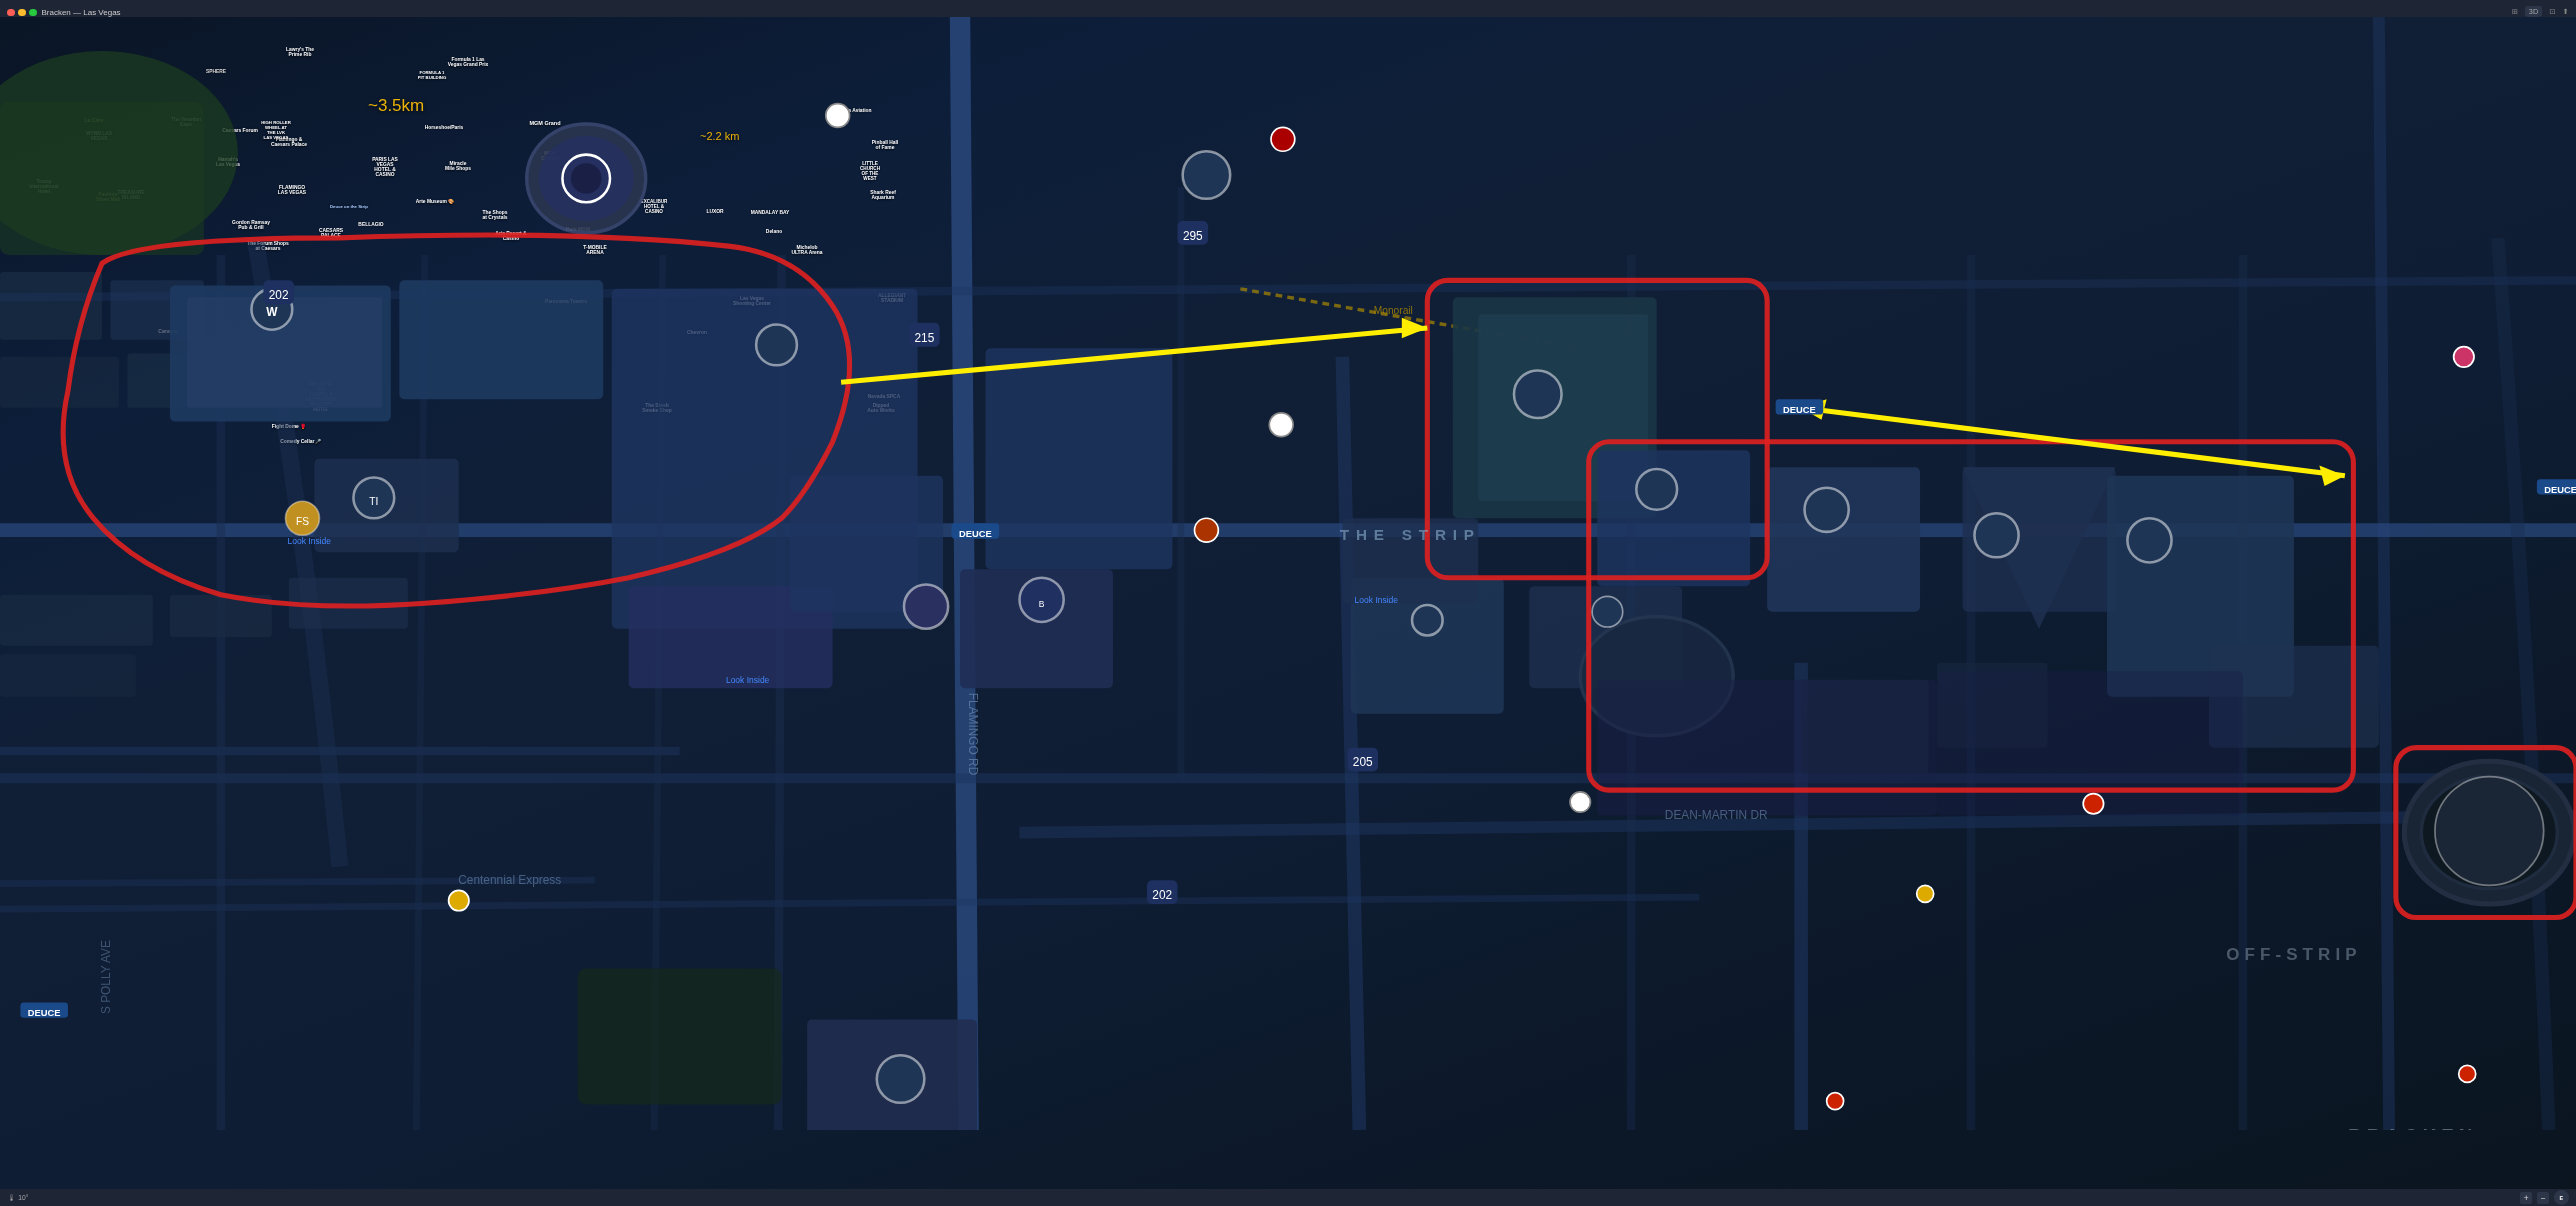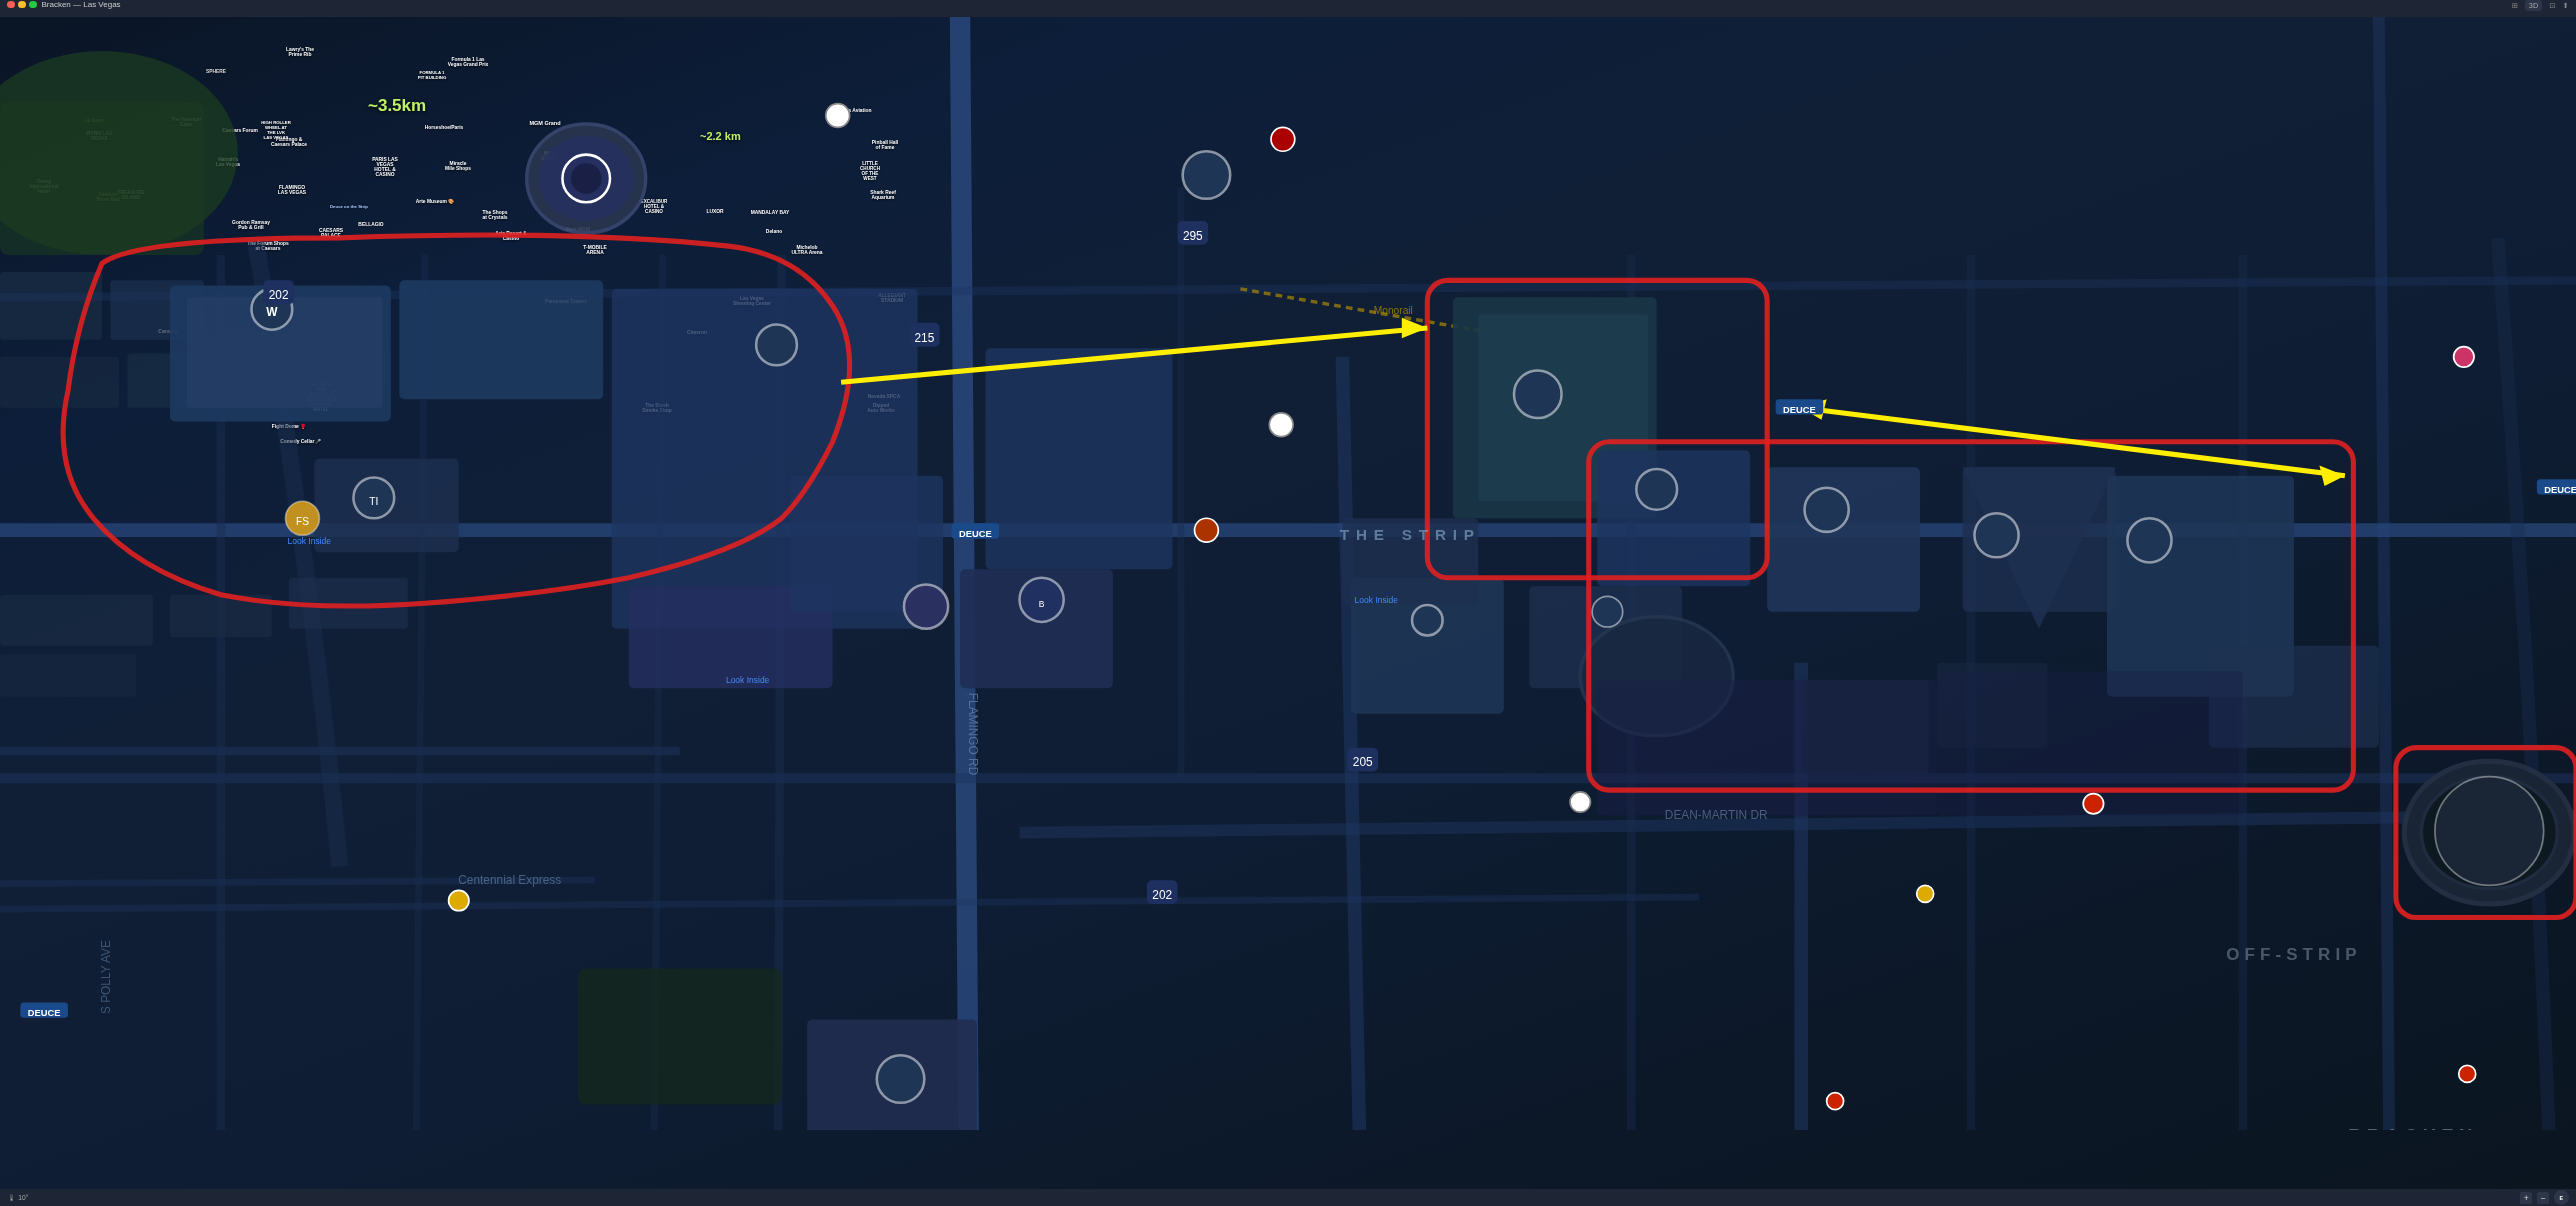--- a/index.html
+++ b/index.html
@@ -11,21 +11,21 @@
       font-family: -apple-system, BlinkMacSystemFont, 'Helvetica Neue', sans-serif;
     }
 
     
     #titlebar {
       position: absolute;
       top: 0; left: 0; right: 0;
       height: 17px;
       background: #1e2535;
       display: flex;
-      align-items: flex-start;
+      align-items: flex-end;
       justify-content: space-between;
       padding: 0 7.3px;
       z-index: 100;
     }
     .titlebar-left {
       display: flex;
       align-items: center;
       gap: 4.9px;
     }
     .traffic-lights {
@@ -93,23 +93,23 @@
       text-shadow: 0 0.6px 1.8px rgba(0,0,0,0.8);
       white-space: nowrap;
       text-align: center;
       transform: translate(-50%, -50%);
       pointer-events: none;
     }
 
     
     .distance-label {
       position: absolute;
-      color: #bef264;
+      color: #eab308;
       font-size: 17px;
-      font-weight: 700;
+      font-weight: 400;
       text-shadow: 0 1.2px 3.7px rgba(0,0,0,0.9);
       white-space: nowrap;
     }
 
     
     #bottombar {
       position: absolute;
       bottom: 0; left: 0; right: 0;
       height: 17px;
       background: #1e2535;

